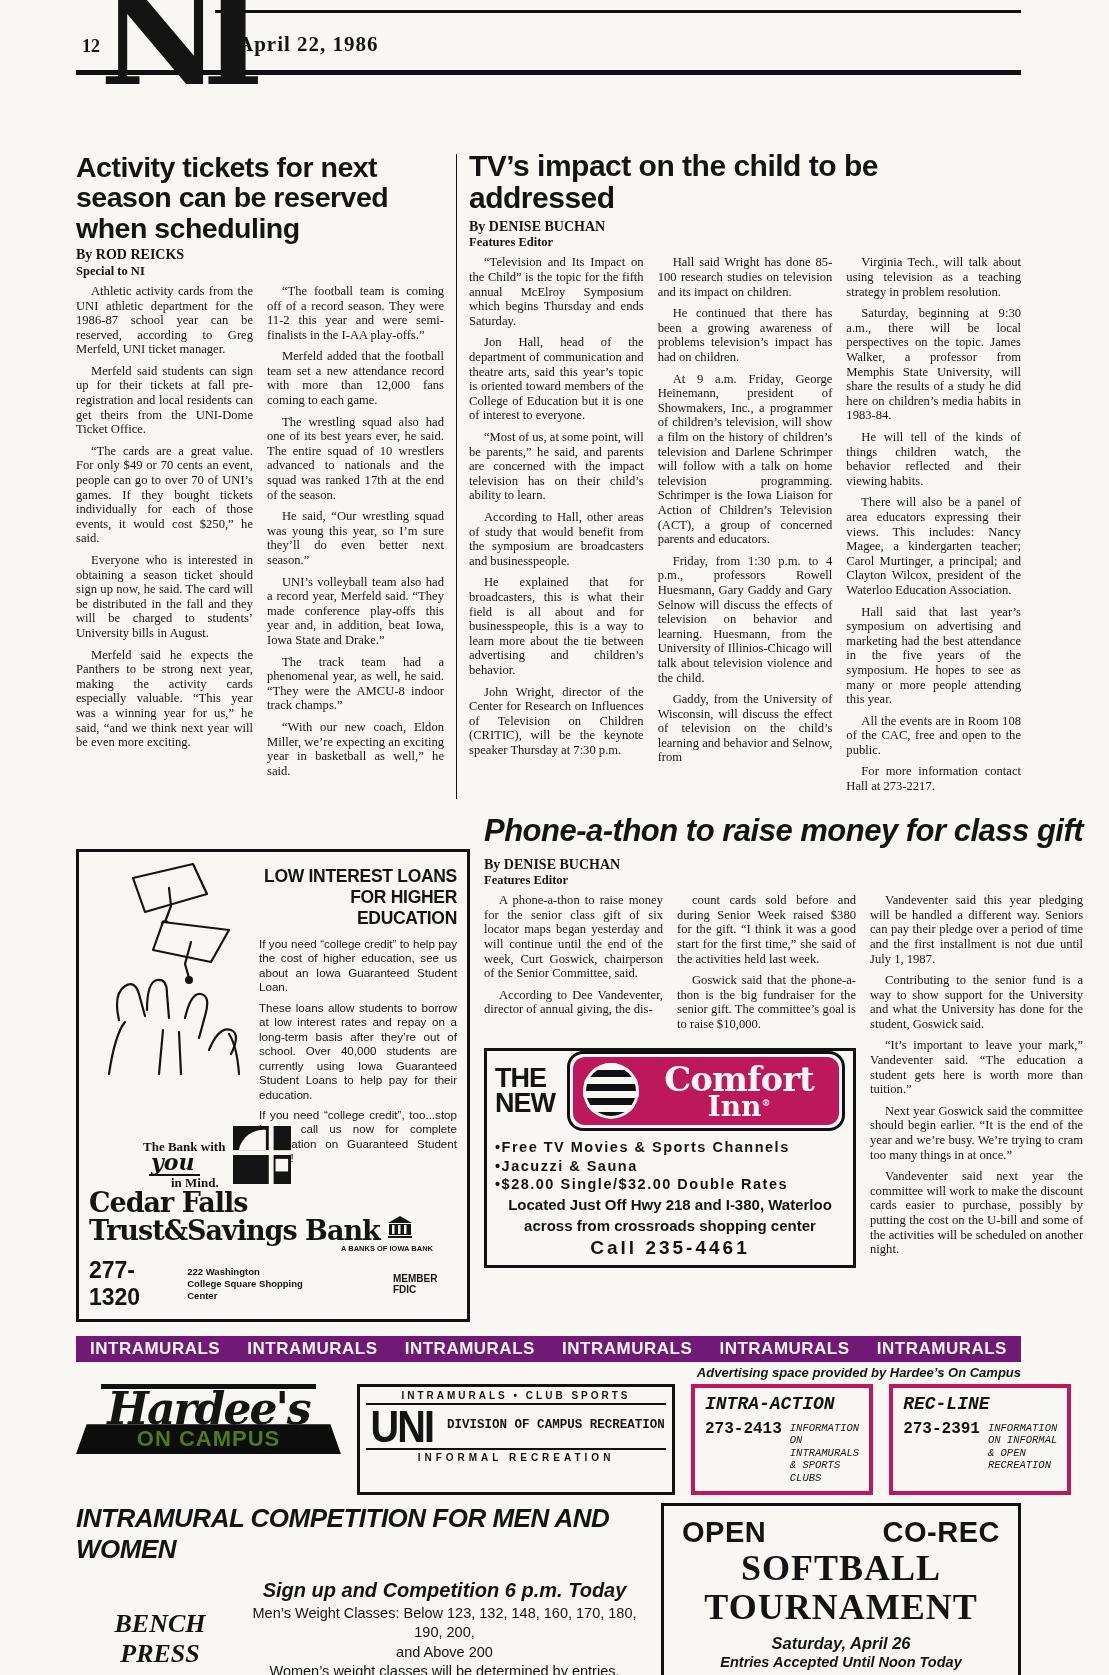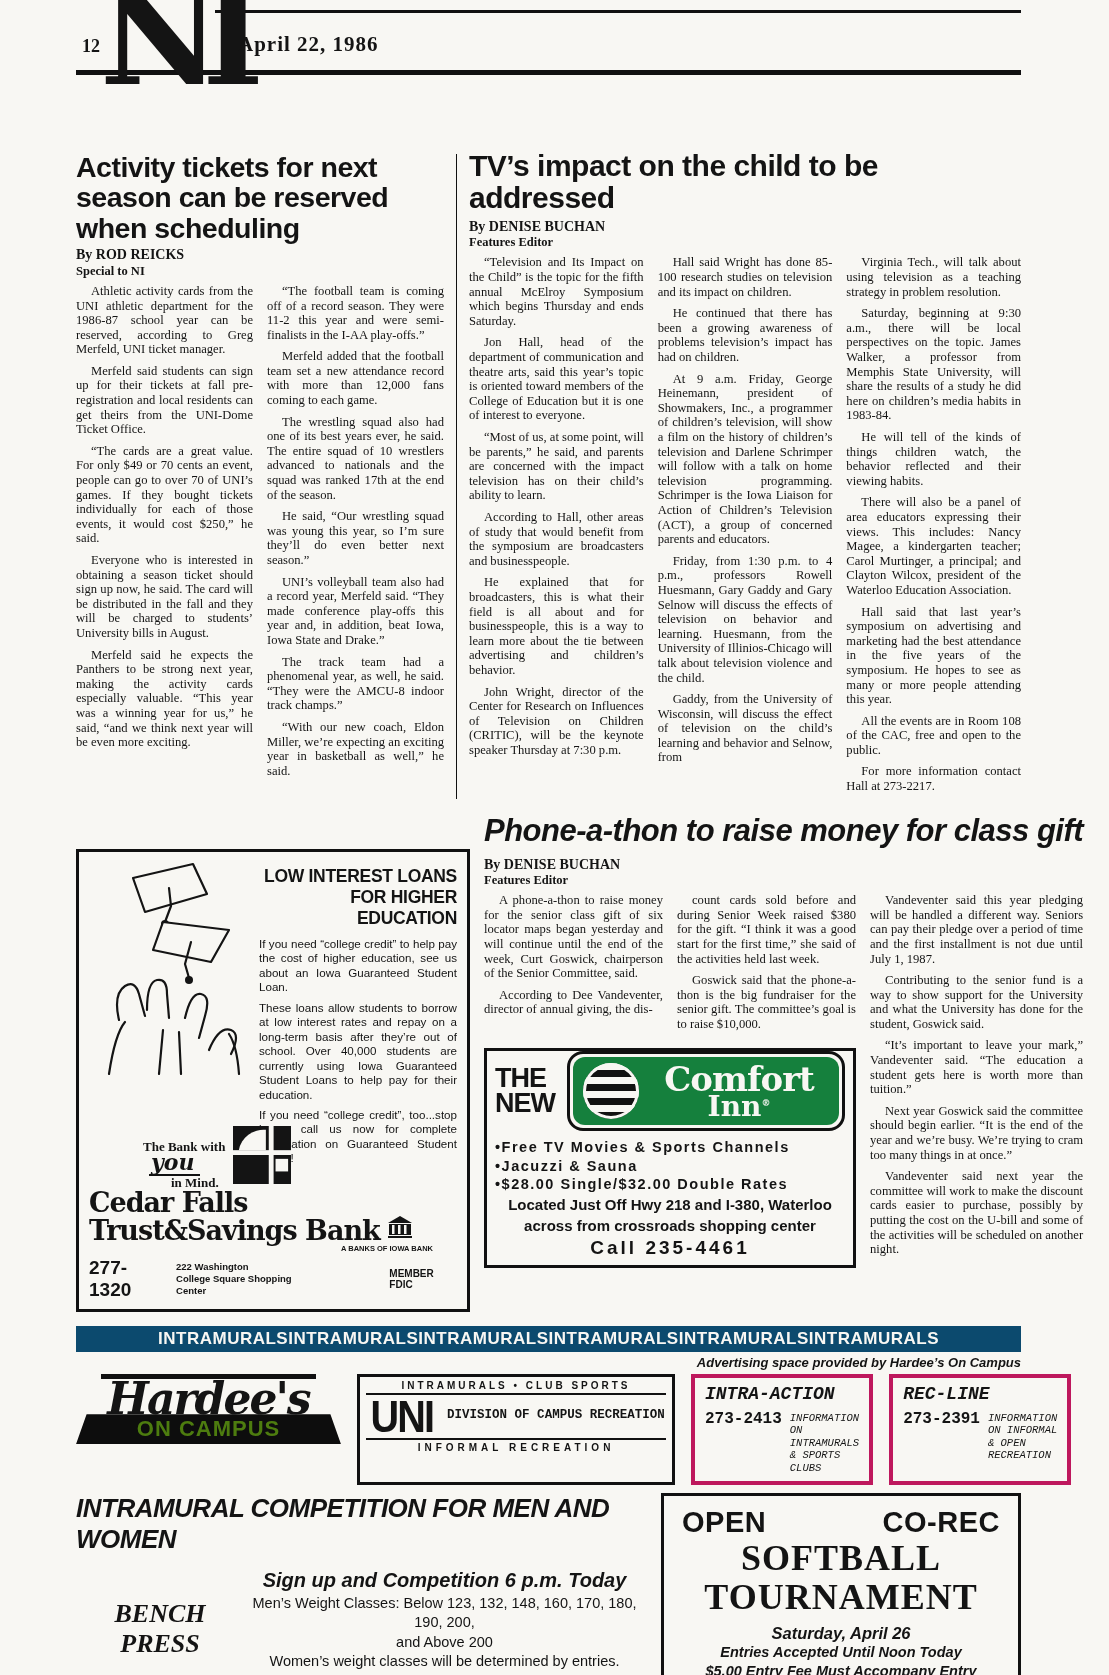--- a/index.html
+++ b/index.html
@@ -42,48 +42,48 @@
   .bank-para{font-size:11.6px;line-height:1.25;text-align:justify;margin:0 0 6px 0;}
   .bank-logo-block{margin-top:-46px;}
   .bank-tagline{font-family:"Liberation Serif",serif;font-weight:bold;font-size:13px;line-height:1;margin-left:54px;}
   .bank-you{font-family:"DejaVu Serif",serif;font-style:italic;font-weight:bold;font-size:22px;line-height:0.9;margin-left:60px;border-bottom:2px solid #111;display:inline-block;padding:0 6px 1px 2px;}
   .bank-inmind{font-weight:bold;font-size:13px;margin-left:82px;line-height:1.1;}
   .bank-name-row{display:flex;align-items:flex-end;}
   .bank-name{font-family:"DejaVu Serif",serif;font-weight:bold;font-size:27px;line-height:0.95;letter-spacing:-1px;}
   .cf-glyph{margin-left:8px;margin-bottom:2px;}
   .bank-sub{font-size:7.5px;font-weight:bold;font-family:"Liberation Sans",sans-serif;text-align:right;margin-right:24px;}
   .bank-contact{display:flex;align-items:center;gap:10px;margin-top:4px;font-family:"Liberation Sans",sans-serif;}
-  .bank-phone{font-weight:bold;font-size:19px;}
+  .bank-phone{font-weight:bold;font-size:23px;}
   .bank-addr{font-weight:bold;font-size:9.5px;line-height:1.25;}
   .bank-member{font-weight:bold;font-size:10px;margin-left:14px;padding-left:47px;}
   .mid-right{flex:1;padding-left:14px;}
   .phone-title{font-family:"Liberation Sans",sans-serif;font-weight:bold;font-style:italic;font-size:31px;margin:4px 0 8px 0;letter-spacing:-0.5px;white-space:nowrap;}
   .phone-grid{display:flex;}
   .phone-left{width:372px;flex:none;margin-right:14px;}
   .phone-col3{flex:1;}
   
   .comfort-ad{border:3px solid #111;margin-top:10px;padding:0 8px 6px 8px;font-family:"Liberation Sans",sans-serif;}
   .comfort-top{display:flex;align-items:center;gap:8px;}
   .the-new{font-weight:bold;font-size:27px;line-height:0.95;letter-spacing:-1px;width:64px;flex:none;}
   .comfort-badge-wrap{flex:1;border:3px solid #111;border-radius:16px;padding:3px;}
-  .comfort-badge{background:#15803d;border-radius:12px;display:flex;align-items:center;padding:6px 10px;gap:10px;}
+  .comfort-badge{background:#be185d;border-radius:12px;display:flex;align-items:center;padding:6px 10px;gap:10px;}
   .globe{width:56px;height:56px;border-radius:50%;flex:none;
     background:repeating-linear-gradient(180deg,#f8f7f3 0 7px,#111 7px 14px);
     box-shadow:inset 0 0 0 3px #f8f7f3;}
   .comfort-text{flex:1;color:#f8f7f3;font-family:"DejaVu Serif",serif;font-weight:bold;text-align:center;line-height:0.9;}
   .comfort-word1{font-size:34px;letter-spacing:-1px;}
   .comfort-word2{font-size:28px;}
   .comfort-reg{font-size:9px;vertical-align:super;}
   .comfort-bullets{margin-top:7px;}
   .comfort-bullet{font-weight:bold;font-size:14.5px;letter-spacing:1.5px;line-height:1.25;}
   .comfort-loc{font-weight:bold;font-size:15px;text-align:center;line-height:1.2;margin-top:3px;}
   .comfort-call{font-weight:bold;font-size:19px;text-align:center;letter-spacing:3px;margin-top:2px;}
   
   .im-section{padding:4px 88px 0 76px;}
-  .im-banner{background:#0c4a6e;color:#f8f7f3;display:flex;justify-content:center;
+  .im-banner{background:#701a75;color:#f8f7f3;display:flex;justify-content:space-between;
     padding:3px 14px;font-family:"Liberation Sans",sans-serif;font-weight:bold;font-size:17px;letter-spacing:0.5px;position:relative;}
   .ad-credit{text-align:right;font-family:"Liberation Sans",sans-serif;font-weight:bold;font-style:italic;font-size:13px;margin:3px 0 4px 0;}
   .logo-row{display:flex;align-items:stretch;gap:16px;margin:2px 0 6px 0;}
   
   .hardees{width:265px;flex:none;text-align:center;}
   .hardees-name{font-family:"DejaVu Serif",serif;font-weight:bold;font-style:italic;font-size:44px;line-height:0.9;letter-spacing:-2px;
     border-top:5px solid #111;border-bottom:0;display:inline-block;padding:0 6px;}
   .hardees-banner{background:#0d0d0d;color:#4d7c0f;font-family:"Liberation Sans",sans-serif;font-weight:bold;font-size:22px;letter-spacing:1px;
     clip-path:polygon(4% 0,96% 0,100% 100%,0 100%);padding:2px 0;margin-top:-4px;}
   

